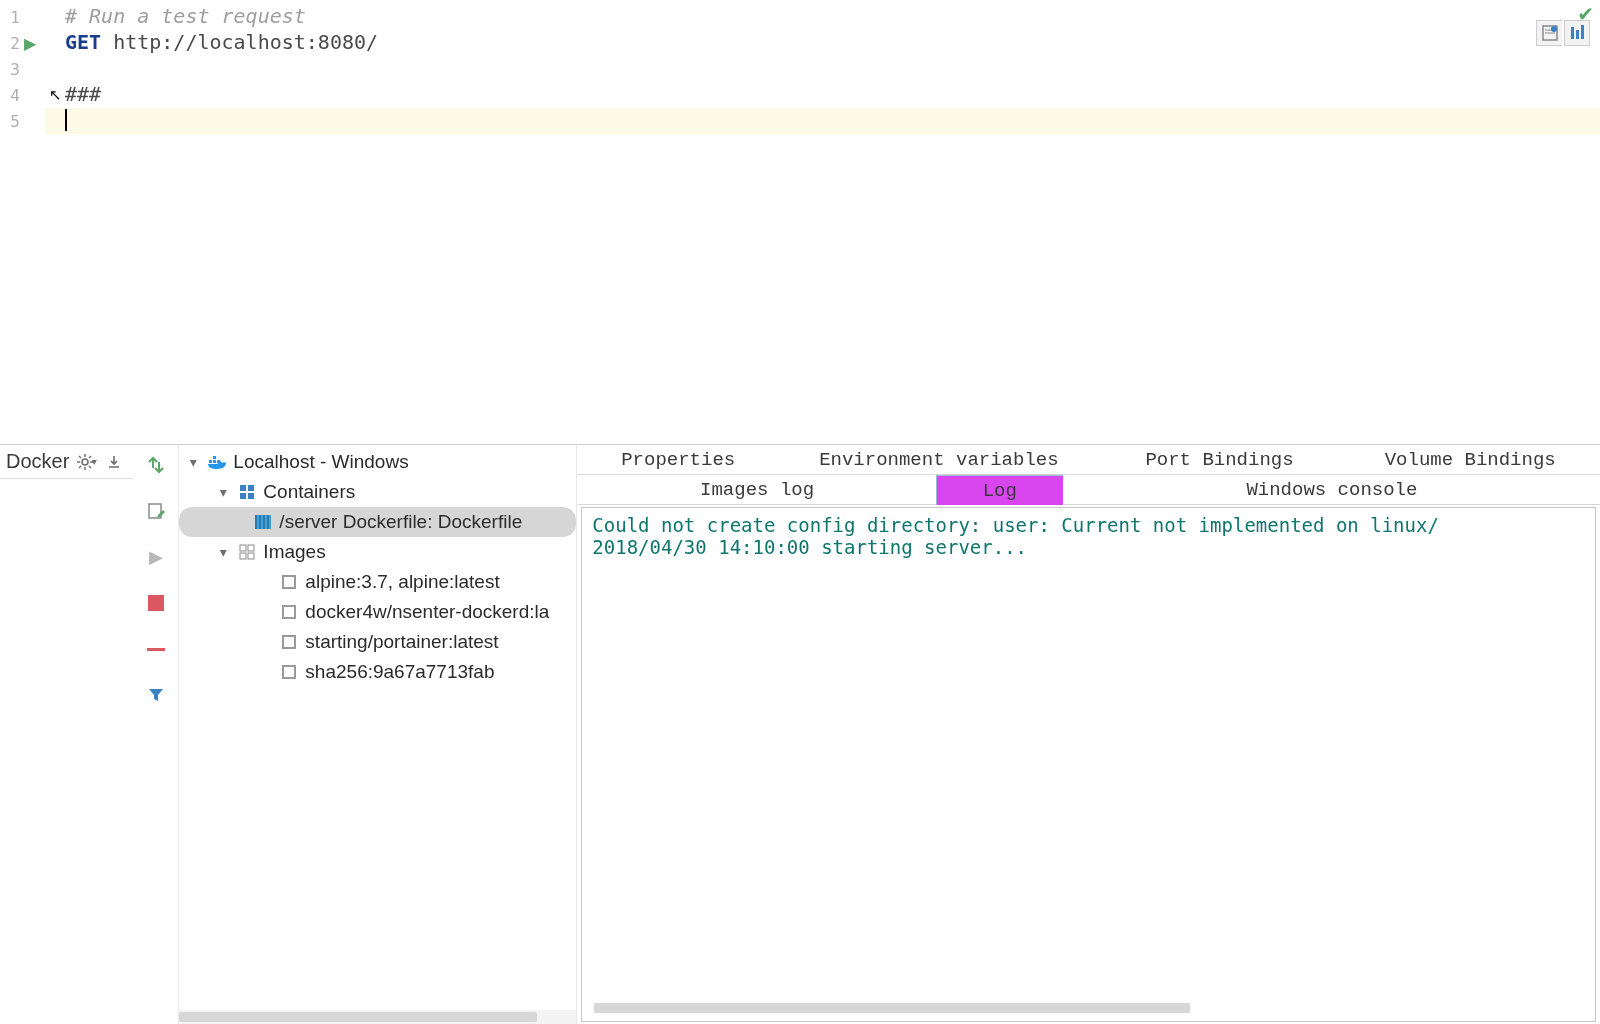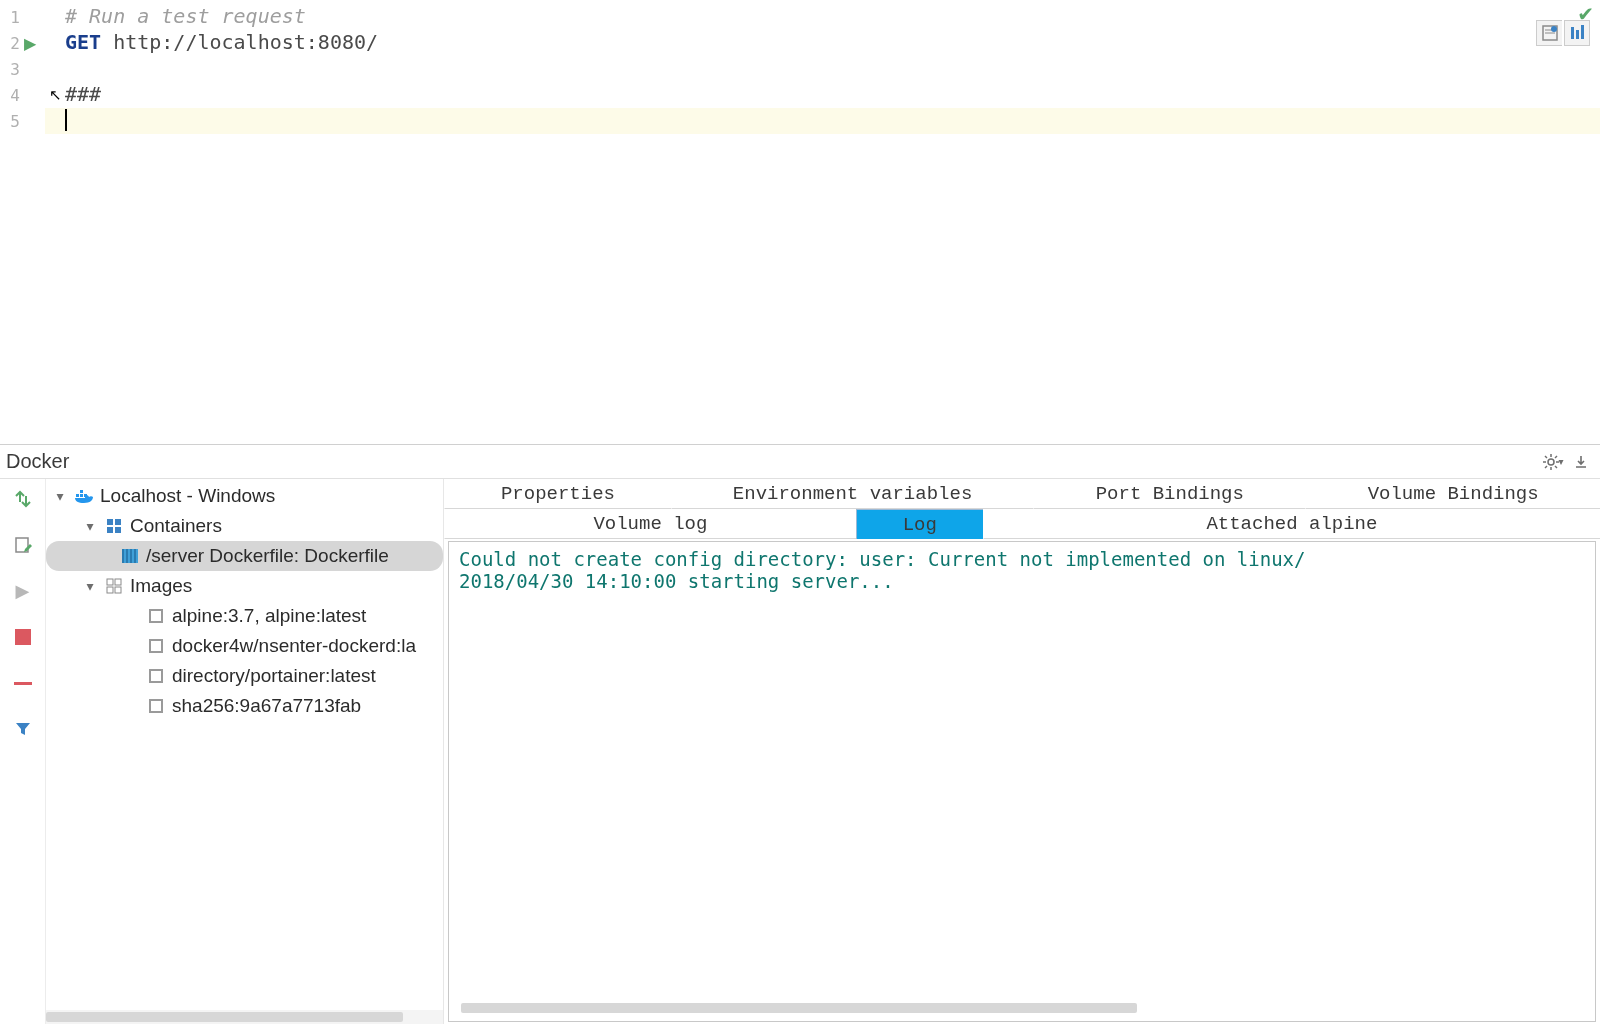--- a/index.html
+++ b/index.html
@@ -94,21 +94,20 @@
   .check-ok {
     position:absolute;
     top:2px; right:6px;
     color:#59a869; font-size:20px;
   }
 
   
   .docker-panel {
     flex: 1;
     display: flex;
-    flex-direction: column;
   }
   .docker-header {
     height: 34px;
     display:flex;
     align-items:center;
     padding: 0 8px 0 6px;
     border-bottom: 1px solid #e0e0e0;
   }
   .docker-title {
     font-size: 20px;
@@ -193,21 +192,21 @@
   .tab {
     display:flex;align-items:center;justify-content:center;
     font-size:19px;color:#3a3a3a;
     cursor:pointer;
     border:1px solid #d7d7d7;
     border-bottom:none;
     background:#f6f6f6;
     margin-right:-1px;
   }
   .tab.plain { background:#fff;border-color:transparent;border-bottom:1px solid #d7d7d7;}
-  .tab.active { background:#0ea5e9;border-color:#9bb9d6;justify-content:center;}
+  .tab.active { background:#d946ef;border-color:#9bb9d6;justify-content:center;}
   .log-area {
     flex:1;
     border:1px solid #c8c8c8;
     margin:2px 4px 2px 4px;
     padding:6px 10px;
     font-family:"Consolas","Menlo",monospace;
     font-size:19px;
     color:#0f766e;
     position:relative;
     display:flex;flex-direction:column;
@@ -378,21 +377,21 @@
         <div class="tree-row indent-2b">
           <span class="node-icon">
               <span class="img-icon"></span>
             </span>
           <span>docker4w/nsenter-dockerd:la</span>
         </div>
         <div class="tree-row indent-2b">
           <span class="node-icon">
               <span class="img-icon"></span>
             </span>
-          <span>directory/portainer:latest</span>
+          <span>starting/portainer:latest</span>
         </div>
         <div class="tree-row indent-2b">
           <span class="node-icon">
               <span class="img-icon"></span>
             </span>
           <span>sha256:9a67a7713fab</span>
         </div>
       </div>
       <div class="tree-scroll-h">
           <div class="tree-thumb"></div>
@@ -409,27 +408,27 @@
           </div>
         <div class="tab plain" style="flex:1.2">
             <span>Port Bindings</span>
           </div>
         <div class="tab plain" style="flex:1.3">
             <span>Volume Bindings</span>
           </div>
       </div>
       <div class="tabs-row row2">
         <div class="tab plain" style="flex:1.2">
-            <span>Volume log</span>
+            <span>Images log</span>
           </div>
         <div class="tab active" style="width:128px;flex:0 0 128px">
             <span>Log</span>
           </div>
         <div class="tab plain" style="flex:1.8">
-            <span>Attached alpine</span>
+            <span>Windows console</span>
           </div>
       </div>
       <div class="log-area">
         <div class="log-text"><span>Could not create config directory: user: Current not implemented on linux/</span>
 <span>2018/04/30 14:10:00 starting server...</span></div>
         <div class="log-scroll-h">
             <div class="log-thumb"></div>
           </div>
       </div>
     </div>

